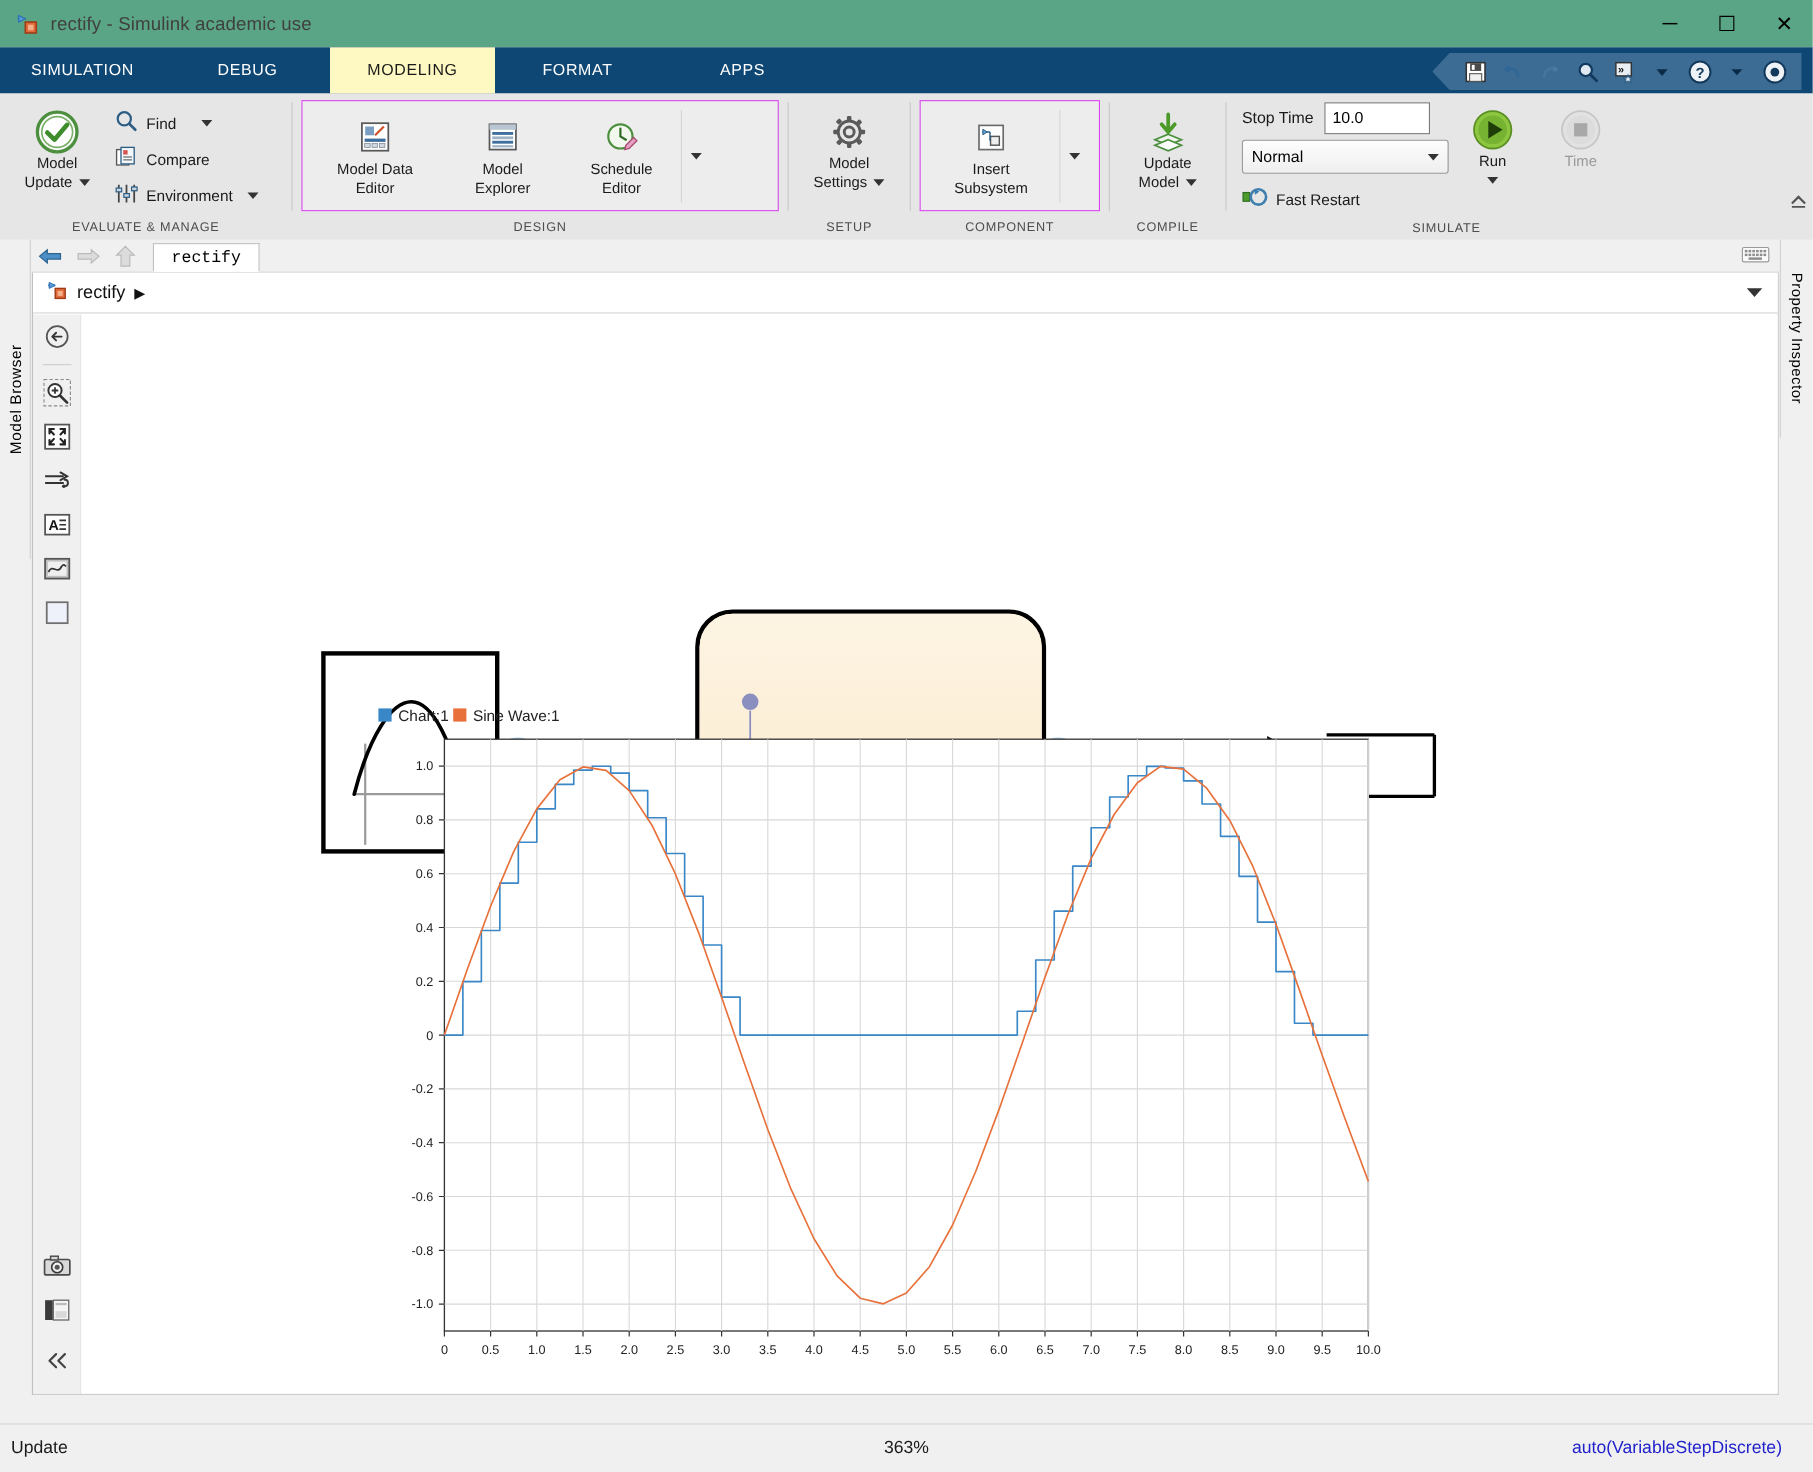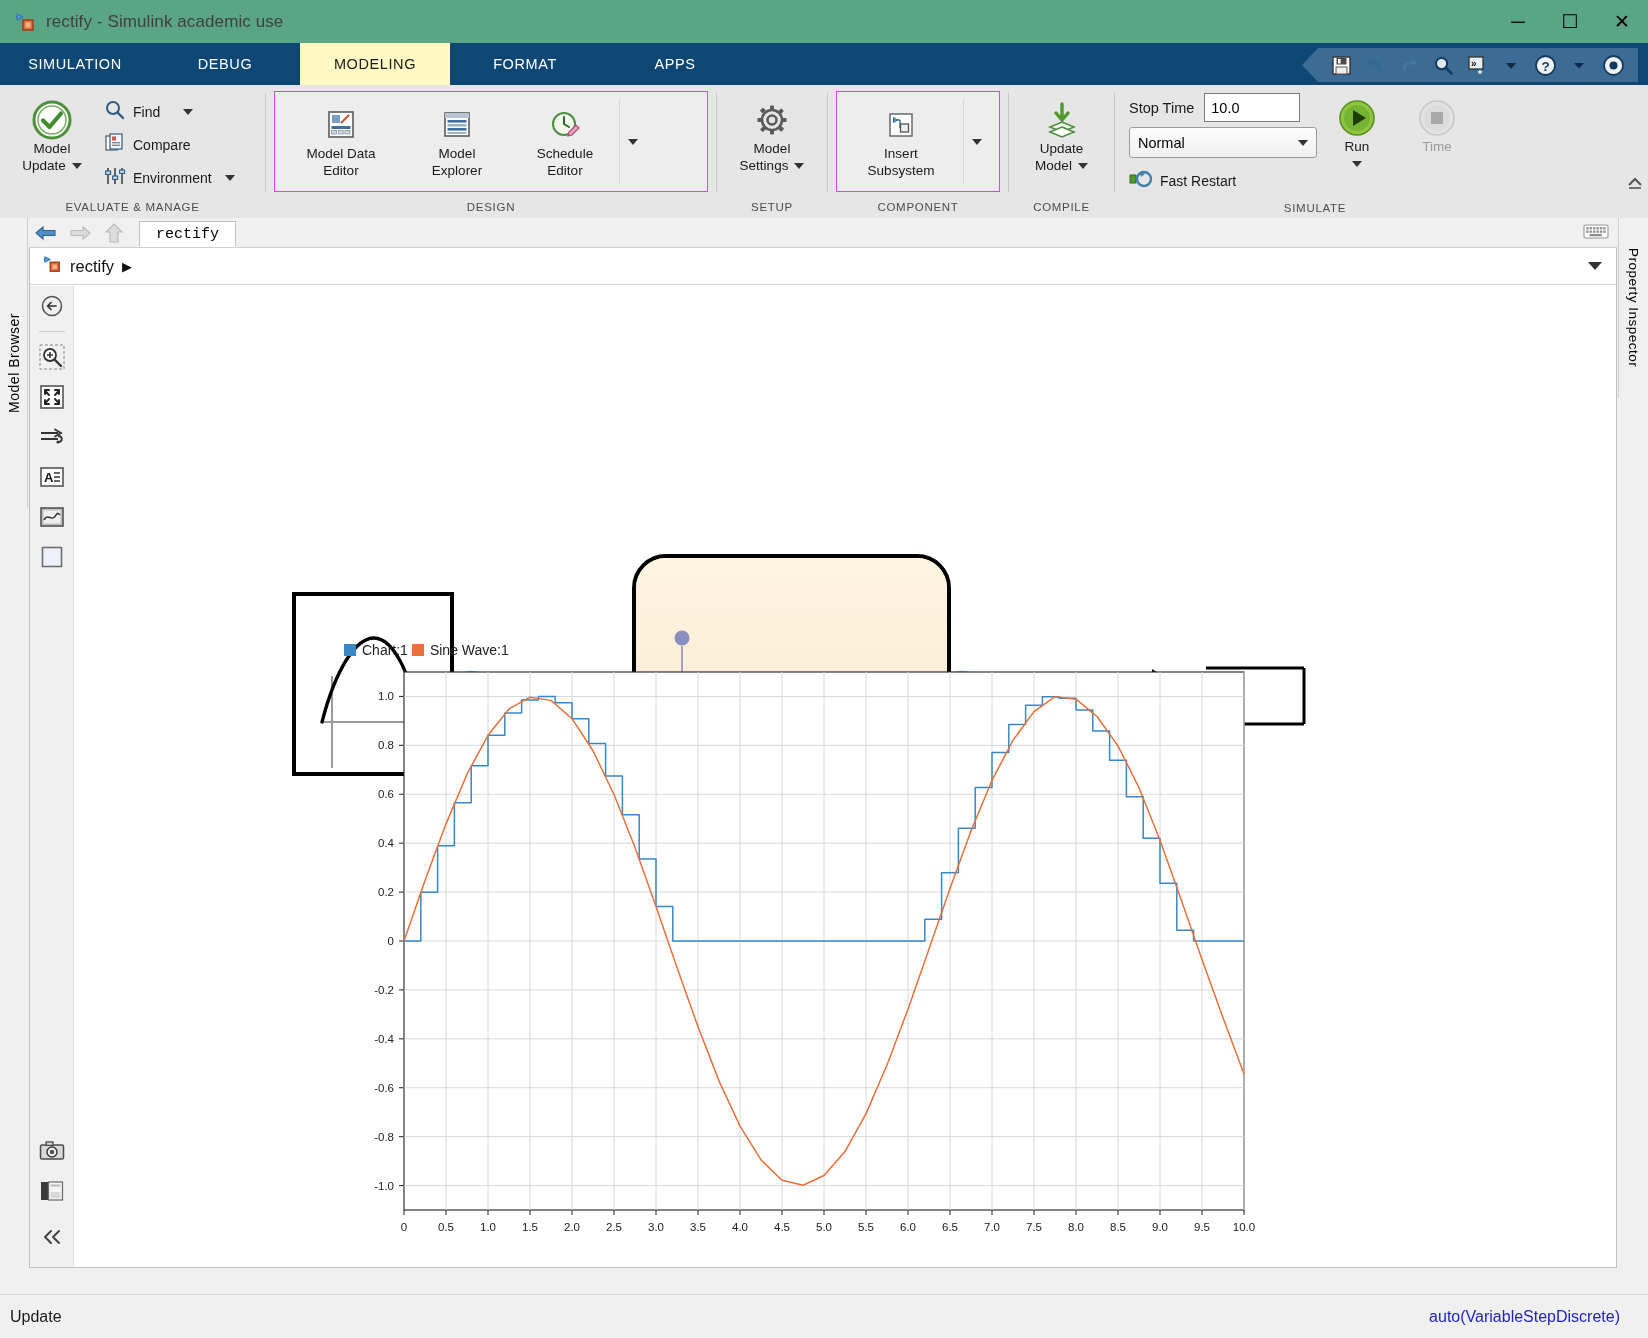--- a/index.html
+++ b/index.html
@@ -786,14 +786,15 @@
             <path d="M68 279 L84.8 279 L84.8 230.33545454545452 L101.6 230.33545454545452 L101.6 183.87181818181818 L118.4 183.87181818181818 L118.4 140.83181818181822 L135.2 140.83181818181822 L135.2 103.66090909090906 L152 103.66090909090906 L152 73.33727272727276 L168.8 73.33727272727276 L168.8 51.0836363636364 L185.6 51.0836363636364 L185.6 38.12272727272733 L202.4 38.12272727272733 L202.4 34.55236363636368 L219.2 34.55236363636368 L219.2 40.812727272727386 L236 40.812727272727386 L236 56.70818181818174 L252.8 56.70818181818174 L252.8 81.4072727272727 L269.6 81.4072727272727 L269.6 113.93181818181819 L286.4 113.93181818181819 L286.4 152.81454545454545 L303.2 152.81454545454545 L303.2 197.07727272727277 L320 197.07727272727277 L320 244.5190909090909 L336.8 244.5190909090909 L336.8 279 L353.59999999999997 279 L353.59999999999997 279 L370.4 279 L370.4 279 L387.2 279 L387.2 279 L404 279 L404 279 L420.8 279 L420.8 279 L437.6 279 L437.6 279 L454.4 279 L454.4 279 L471.2 279 L471.2 279 L488 279 L488 279 L504.8 279 L504.8 279 L521.6 279 L521.6 279 L538.4 279 L538.4 279 L555.2 279 L555.2 279 L572 279 L572 279 L588.8 279 L588.8 257.35772727272723 L605.6 257.35772727272723 L605.6 210.77181818181822 L622.4 210.77181818181822 L622.4 166.26454545454544 L639.1999999999999 166.26454545454544 L639.1999999999999 125.4254545454545 L656 125.4254545454545 L656 90.45545454545459 L672.8 90.45545454545459 L672.8 62.57727272727277 L689.6 62.57727272727277 L689.6 43.25818181818187 L706.4 43.25818181818187 L706.4 34.699090909090955 L723.2 34.699090909090955 L723.2 36.166363636363656 L740 36.166363636363656 L740 47.904545454545485 L756.8 47.904545454545485 L756.8 68.9354545454546 L773.6 68.9354545454546 L773.6 98.28090909090912 L790.4 98.28090909090912 L790.4 134.71818181818185 L807.2 134.71818181818185 L807.2 176.29090909090917 L824 176.29090909090917 L824 221.2872727272727 L840.8 221.2872727272727 L840.8 268.1910909090909 L857.6 268.1910909090909 L857.6 279 L874.4 279 L874.4 279 L891.2 279 L891.2 279 L908 279 L908 279" fill="none" stroke="#3a87c8" stroke-width="1.5" stroke-linejoin="round"></path>
             <path d="M68 279 L89 218.59727272727275 L110 161.86272727272723 L131 112.22000000000003 L152 73.33727272727276 L173 46.9263636363637 L194 35.188181818181874 L215 38.367272727272734 L236 56.70818181818174 L257 88.74363636363637 L278 132.51727272727277 L299 185.58363636363634 L320 244.5190909090909 L341 305.41090909090906 L362 364.8354545454546 L383 418.88 L404 464.1209090909091 L425 497.8681818181818 L446 518.1654545454545 L467 523.300909090909 L488 513.5190909090909 L509 489.5536363636363 L530 451.6490909090909 L551 402.98454545454547 L572 347.22818181818184 L593 287.1189090909091 L614 226.42272727272723 L635 168.9545454545455 L656 118.3336363636364 L677 78.22818181818184 L698 49.616363636363644 L719 34.699090909090955 L740 37.144545454545494 L761 54.507272727272664 L782 83.8527272727273 L803 125.66999999999996 L824 178.24727272727273 L845 237.18272727272728 L866 297.38981818181816 L887 355.78727272727275 L908 412.03272727272724" fill="none" stroke="#e8703a" stroke-width="1.5" stroke-linejoin="round"></path>
           </svg>
       </div>
     </div>
   </div>
 </div>
 
 <div class="statusbar">
   <span class="sb-ready">Update</span>
+  <span class="sb-zoom">363%</span>
   <span class="sb-solver">auto(VariableStepDiscrete)</span>
 </div>
 
 </body></html>

